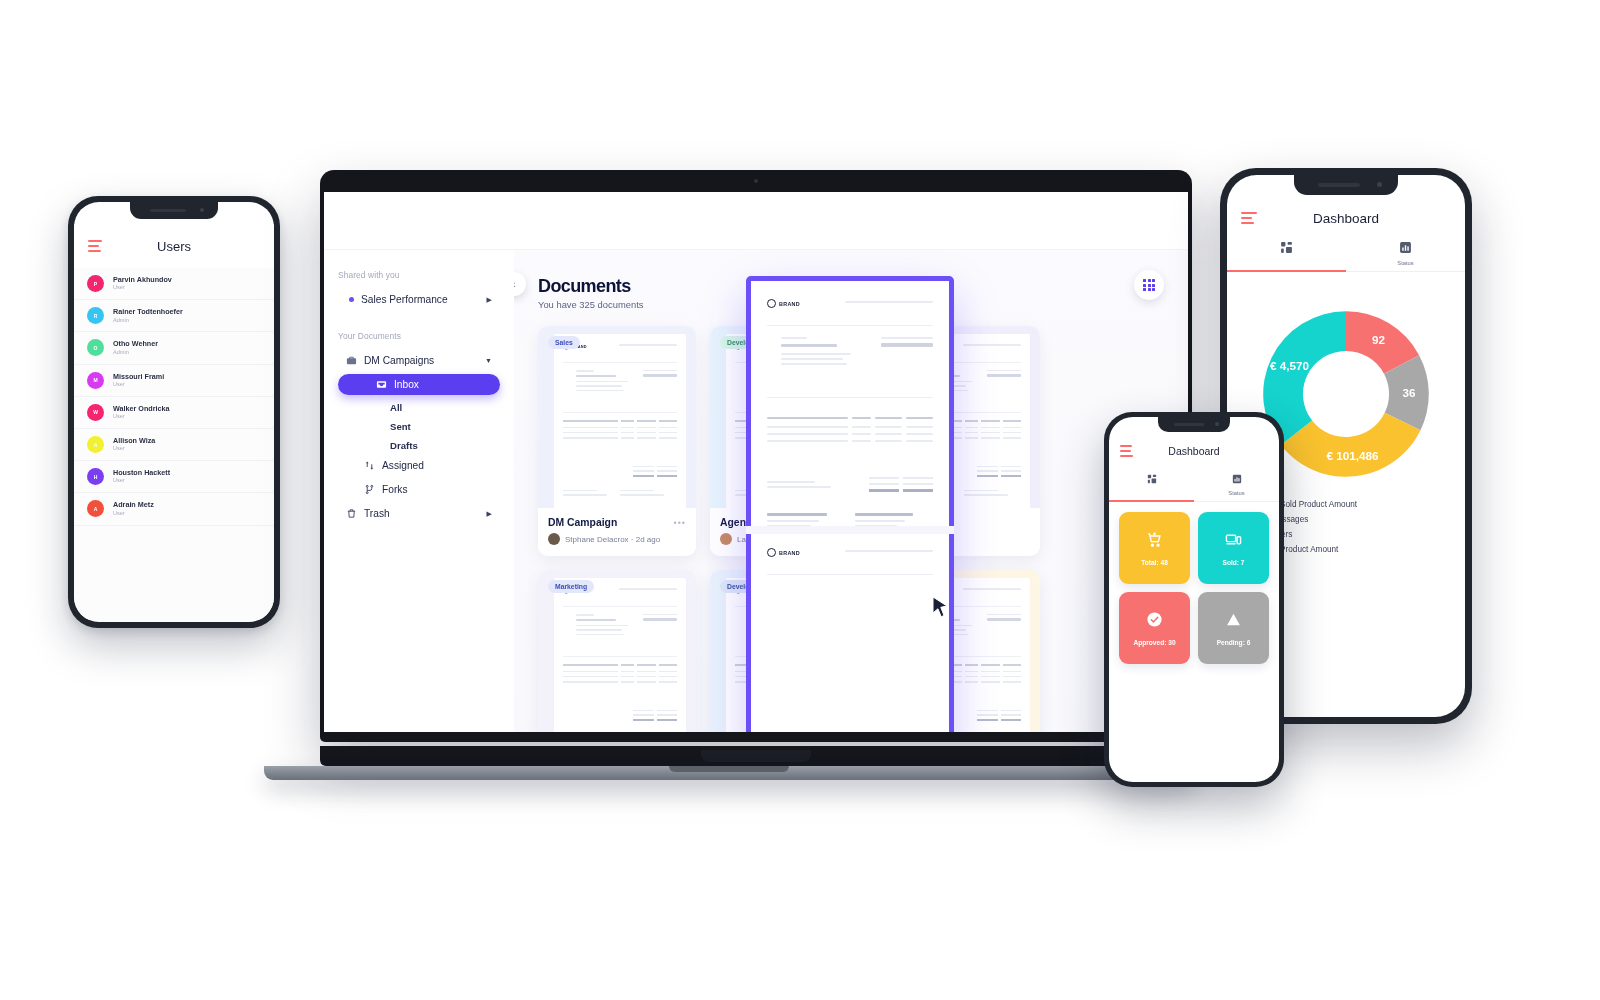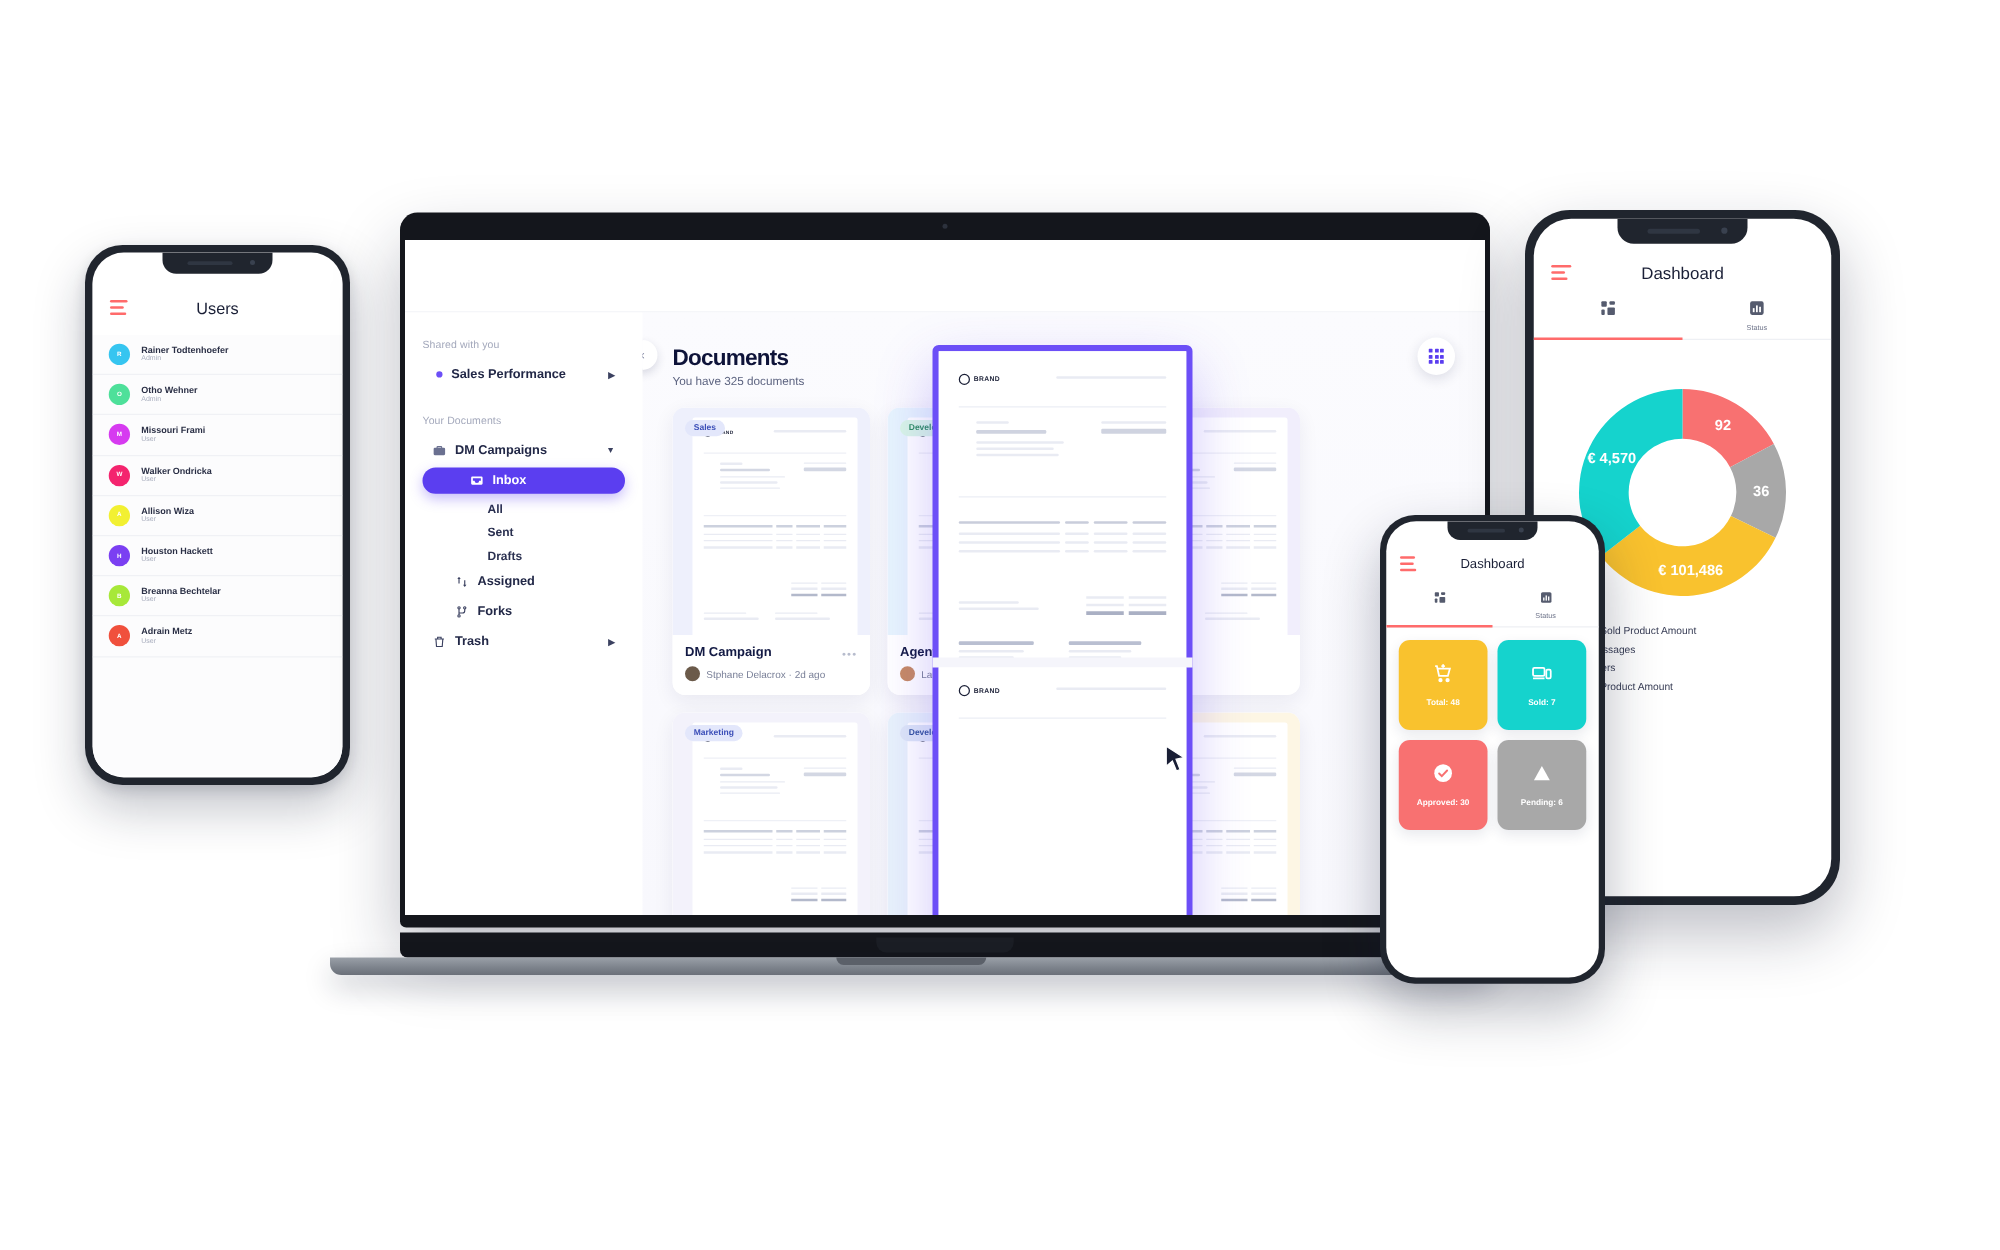--- a/index.html
+++ b/index.html
@@ -77,21 +77,21 @@
   .hinge { position:absolute; left:56px; bottom:14px; width:872px; height:20px; background:#14161c; border-radius:0 0 6px 6px;}
   .hinge .dent { position:absolute; left:50%; transform:translateX(-50%); top:4px; width:110px; height:12px; background:#1b1e25; border-radius:0 0 8px 8px;}
 
   .app-topbar { height:58px; background:#fff; border-bottom:1px solid #f2f3f7; }
   .app-body { display:flex; height:calc(100% - 58px); }
 
   .app-sidebar { width:190px; background:#ffffff; padding:20px 14px 0 14px; flex:0 0 190px; }
   .side-group-title { font-size:8.4px; color:#a3a8bb; margin-bottom:9px; letter-spacing:.1px; }
   .side-item {
     display:flex; align-items:center; gap:7px; padding:5px 8px; border-radius:14px;
-    font-size:10.2px; color:#222847; font-weight:700; margin-bottom:3px; position:relative;
+    font-size:10.2px; color:#222847; font-weight:400; margin-bottom:3px; position:relative;
   }
   .side-item .caret { margin-left:auto; font-size:7px; color:#3b4160; }
   .dot { width:5px; height:5px; border-radius:50%; background:#6c4ff7; flex:0 0 5px; margin-left:3px; }
   .side-spacer { height:18px; }
   .side-item.active { background:#5b3ef0; color:#fff; box-shadow:0 4px 10px rgba(91,62,240,.35);padding-left:20px; }
   .side-sub { font-size:9.6px; color:#2a3050; font-weight:600; padding:4px 0 4px 52px; }
   .side-icon { width:11px; height:11px; display:inline-flex; align-items:center; justify-content:center; }
   .side-icon svg { width:11px; height:11px; }
 
   .app-main { flex:1; background:linear-gradient(180deg,#fbfbfe 0%, #f8f8fd 100%); position:relative; padding:26px 24px 0 24px; overflow:hidden;}
@@ -206,20 +206,27 @@
         <div class="hamburger">
           <span></span>
             <span></span>
             <span></span>
         </div>
         <div class="users-title">Users</div>
       </div>
 
       <div class="users-list" id="users-list">
           <div class="user-row">
+            <div class="avatar" style="background:#f4246e">P</div>
+            <div>
+              <div class="user-name">Parvin Akhundov</div>
+              <div class="user-role">User</div>
+            </div>
+          </div>
+          <div class="user-row">
             <div class="avatar" style="background:#36c5f0">R</div>
             <div>
               <div class="user-name">Rainer Todtenhoefer</div>
               <div class="user-role">Admin</div>
             </div>
           </div>
           <div class="user-row">
             <div class="avatar" style="background:#4ee09a">O</div>
             <div>
               <div class="user-name">Otho Wehner</div>
@@ -244,27 +251,20 @@
             <div class="avatar" style="background:#f2f032">A</div>
             <div>
               <div class="user-name">Allison Wiza</div>
               <div class="user-role">User</div>
             </div>
           </div>
           <div class="user-row">
             <div class="avatar" style="background:#7b3ff2">H</div>
             <div>
               <div class="user-name">Houston Hackett</div>
-              <div class="user-role">User</div>
-            </div>
-          </div>
-          <div class="user-row">
-            <div class="avatar" style="background:#a7e839">B</div>
-            <div>
-              <div class="user-name">Breanna Bechtelar</div>
               <div class="user-role">User</div>
             </div>
           </div>
           <div class="user-row">
             <div class="avatar" style="background:#f0503c">A</div>
             <div>
               <div class="user-name">Adrain Metz</div>
               <div class="user-role">User</div>
             </div>
           </div>

